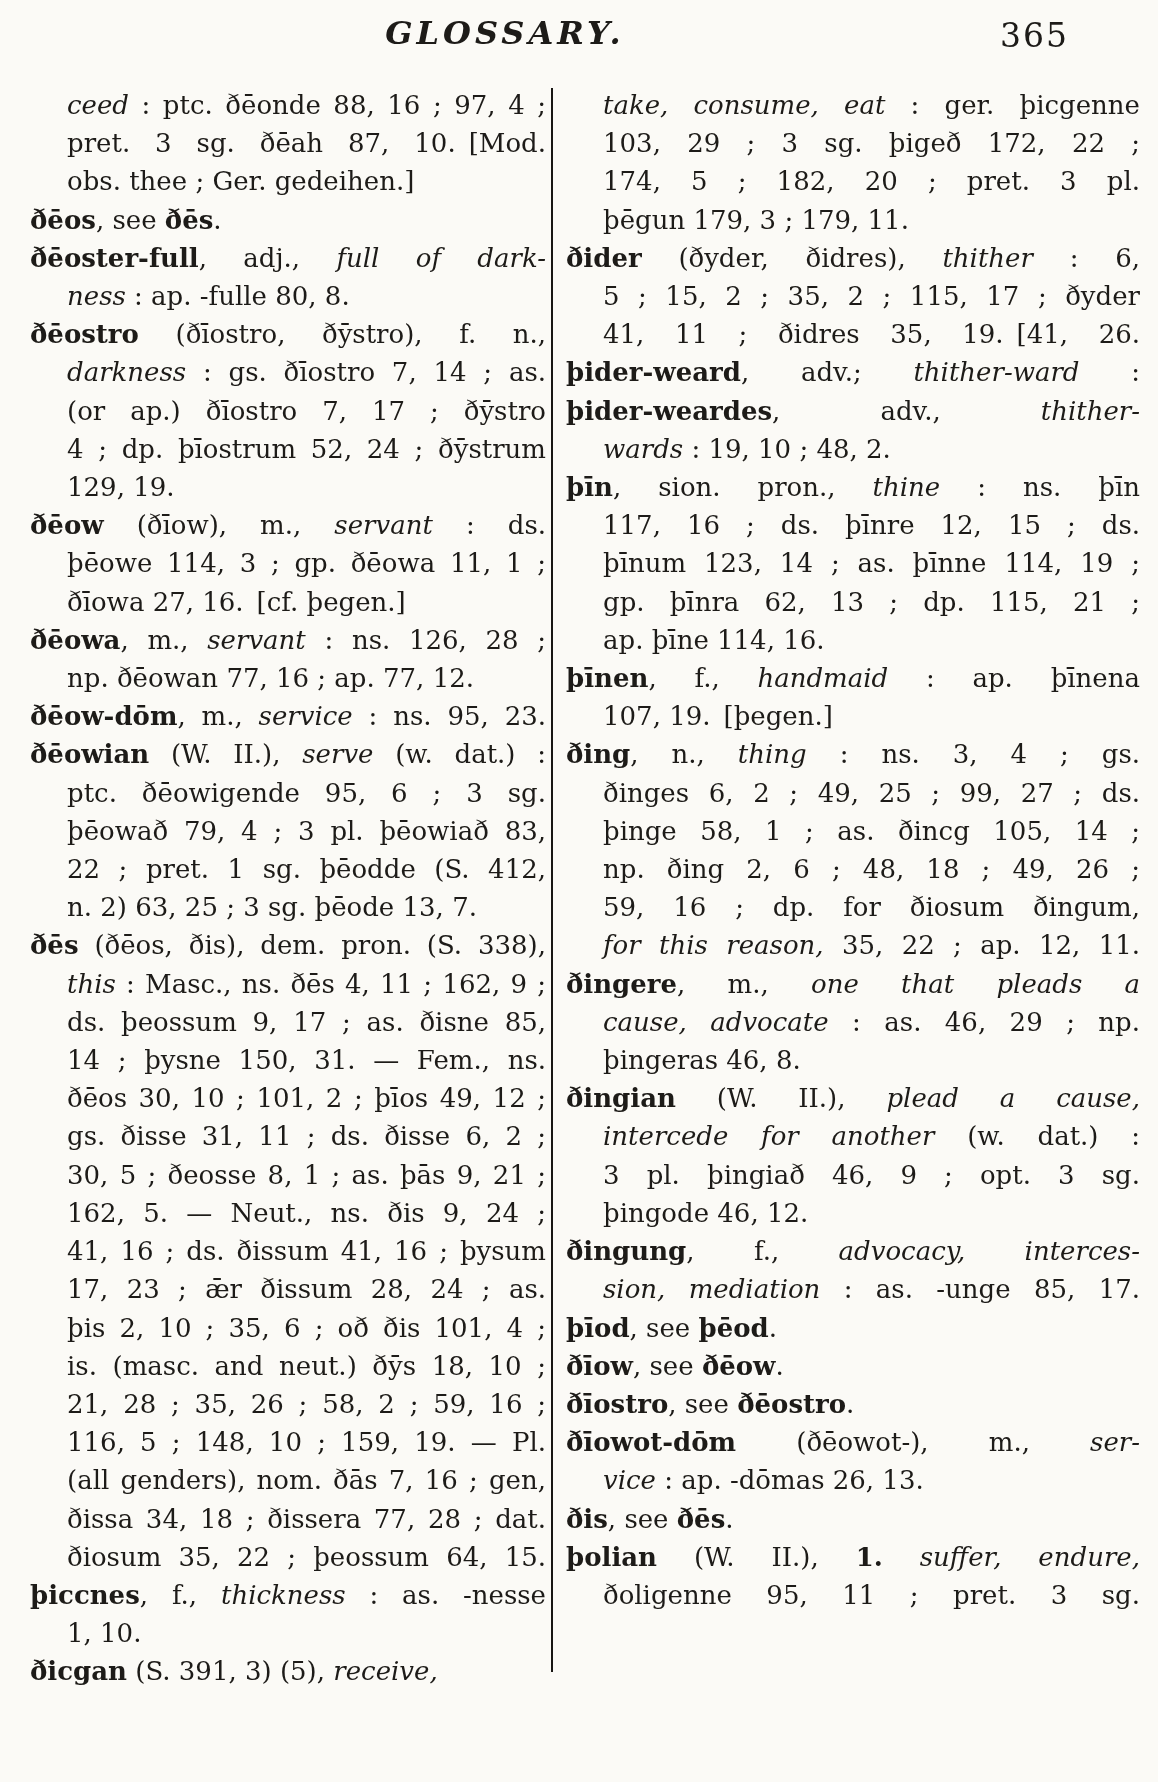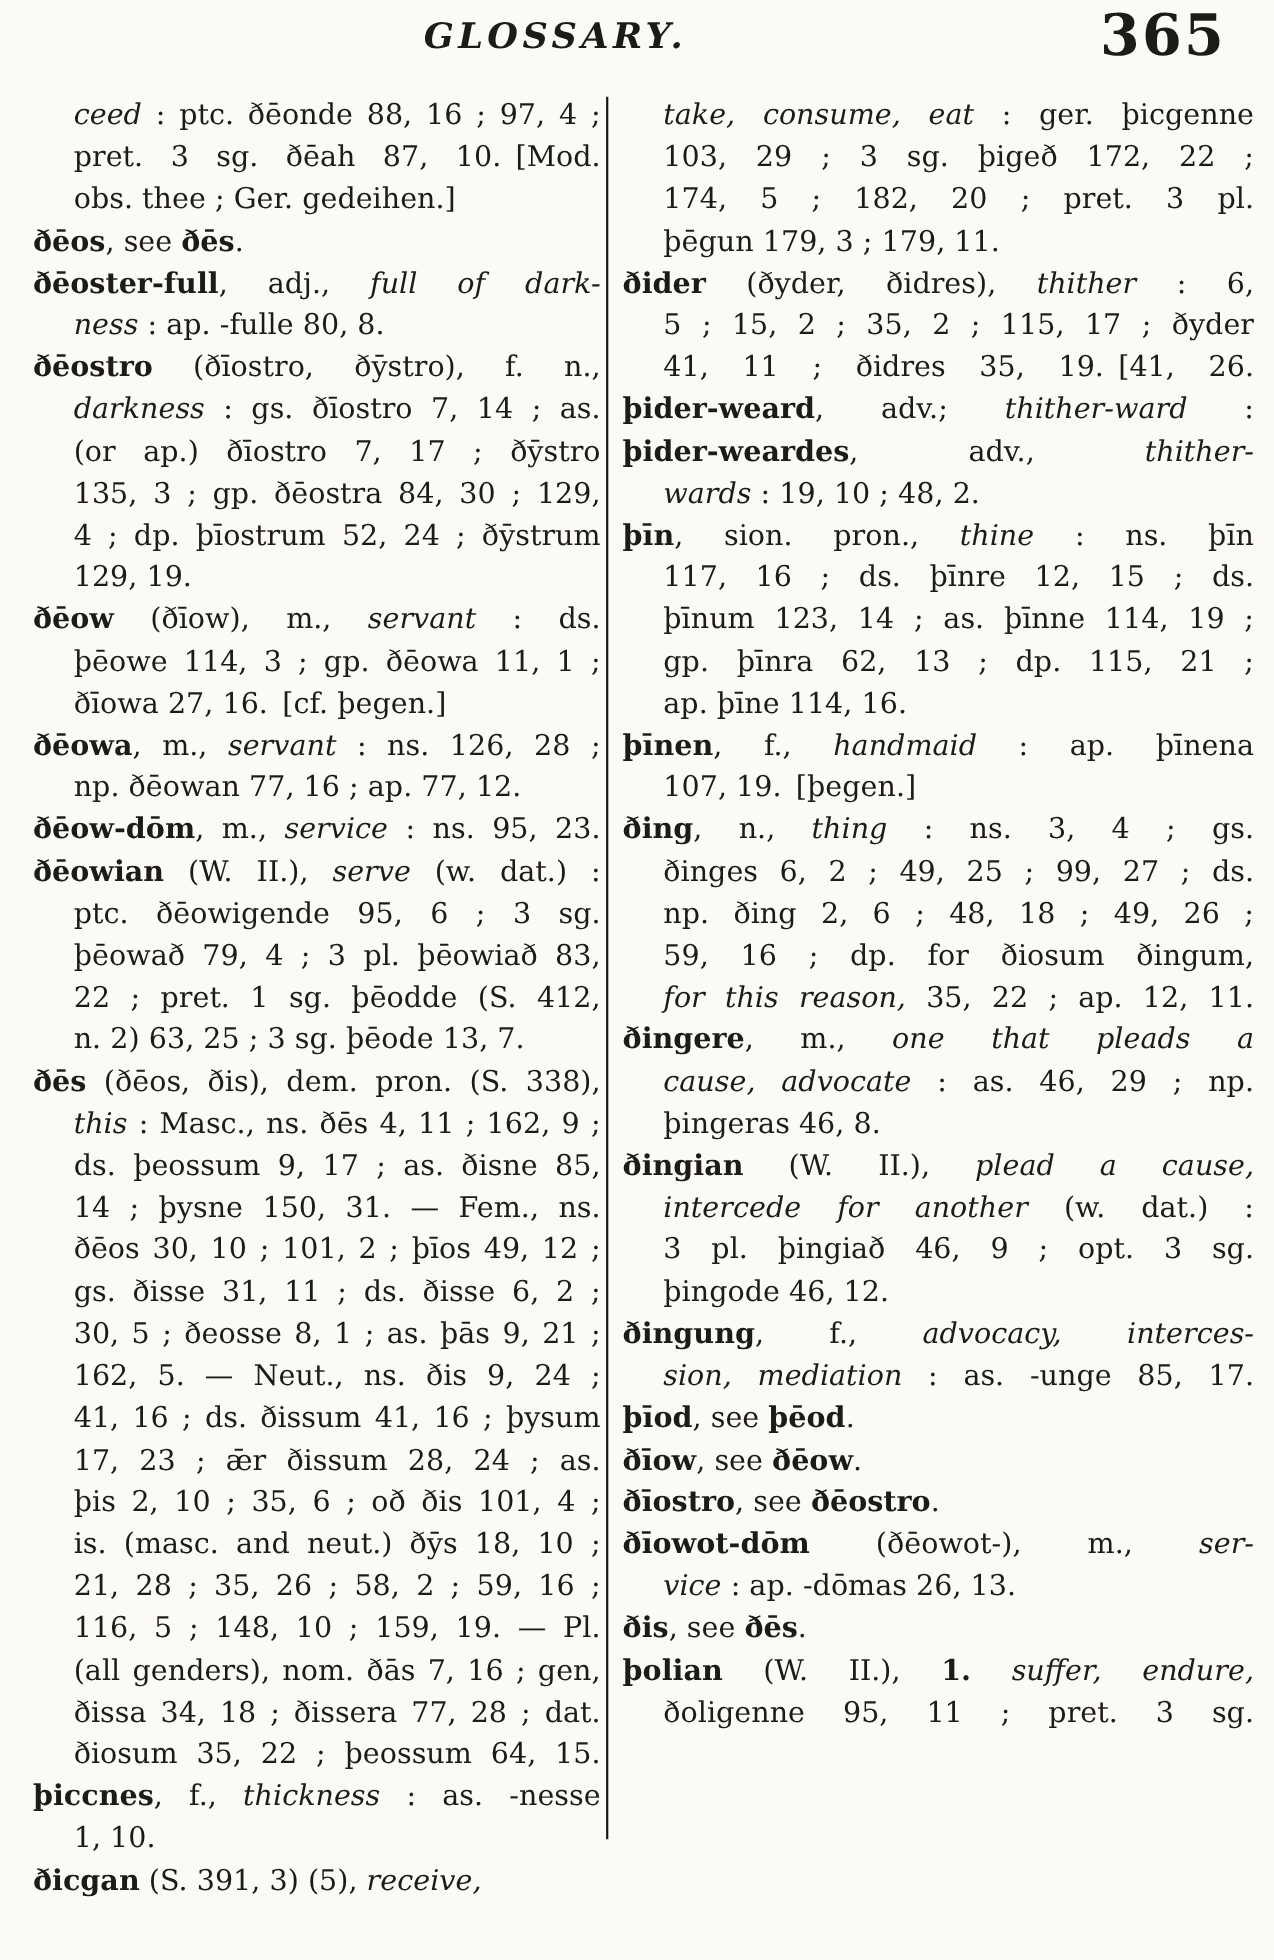--- a/index.html
+++ b/index.html
@@ -12,22 +12,22 @@
   }
   .page { position: relative; width: 1158px; height: 1782px; }
 
   .header-title {
     position: absolute; top: 14px; left: 0; width: 1010px;
     text-align: center;
     font-style: italic; font-weight: bold;
     font-size: 32px; letter-spacing: 4px;
   }
   .page-number {
-    position: absolute; top: 2px; left: 1000px;
-    font-size: 52px; font-weight: bold; letter-spacing: 2px;
+    position: absolute; top: 16px; left: 1000px;
+    font-size: 33px; font-weight: normal; letter-spacing: 2px;
   }
 
   .divider {
     position: absolute; left: 551px; top: 88px;
     width: 2px; height: 1584px; background: #181613;
   }
 
   .col {
     position: absolute; top: 86px;
     font-size: 26px; line-height: 38.2px;
@@ -54,21 +54,20 @@
   <div class="col col-left">
       <div class="line ind full"><span class="s-i">ceed</span><span class="s-n"> : ptc. ðēonde 88, 16 ; 97, 4 ;</span></div>
       <div class="line ind full"><span class="s-n">pret. 3 sg. ðēah 87, 10. [Mod.</span></div>
       <div class="line ind"><span class="s-n">obs. thee ; Ger. gedeihen.]</span></div>
       <div class="line"><span class="s-b">ðēos</span><span class="s-n">, see </span><span class="s-b">ðēs</span><span class="s-n">.</span></div>
       <div class="line full"><span class="s-b">ðēoster-full</span><span class="s-n">, adj., </span><span class="s-i">full of dark-</span></div>
       <div class="line ind"><span class="s-i">ness</span><span class="s-n"> : ap. -fulle 80, 8.</span></div>
       <div class="line full"><span class="s-b">ðēostro</span><span class="s-n"> (ðīostro, ðȳstro), f. n.,</span></div>
       <div class="line ind full"><span class="s-i">darkness</span><span class="s-n"> : gs. ðīostro 7, 14 ; as.</span></div>
       <div class="line ind full"><span class="s-n">(or ap.) ðīostro 7, 17 ; ðȳstro</span></div>
-      <div class="line ind full"><span class="s-n">135, 3 ; gp. ðēostra 84, 30 ; 129,</span></div>
       <div class="line ind full"><span class="s-n">4 ; dp. þīostrum 52, 24 ; ðȳstrum</span></div>
       <div class="line ind"><span class="s-n">129, 19.</span></div>
       <div class="line full"><span class="s-b">ðēow</span><span class="s-n"> (ðīow), m., </span><span class="s-i">servant</span><span class="s-n"> : ds.</span></div>
       <div class="line ind full"><span class="s-n">þēowe 114, 3 ; gp. ðēowa 11, 1 ;</span></div>
       <div class="line ind"><span class="s-n">ðīowa 27, 16. [cf. þegen.]</span></div>
       <div class="line full"><span class="s-b">ðēowa</span><span class="s-n">, m., </span><span class="s-i">servant</span><span class="s-n"> : ns. 126, 28 ;</span></div>
       <div class="line ind"><span class="s-n">np. ðēowan 77, 16 ; ap. 77, 12.</span></div>
       <div class="line full"><span class="s-b">ðēow-dōm</span><span class="s-n">, m., </span><span class="s-i">service</span><span class="s-n"> : ns. 95, 23.</span></div>
       <div class="line full"><span class="s-b">ðēowian</span><span class="s-n"> (W. II.), </span><span class="s-i">serve</span><span class="s-n"> (w. dat.) :</span></div>
       <div class="line ind full"><span class="s-n">ptc. ðēowigende 95, 6 ; 3 sg.</span></div>
@@ -109,20 +108,21 @@
       <div class="line ind"><span class="s-i">wards</span><span class="s-n"> : 19, 10 ; 48, 2.</span></div>
       <div class="line full"><span class="s-b">þīn</span><span class="s-n">, sion. pron., </span><span class="s-i">thine</span><span class="s-n"> : ns. þīn</span></div>
       <div class="line ind full"><span class="s-n">117, 16 ; ds. þīnre 12, 15 ; ds.</span></div>
       <div class="line ind full"><span class="s-n">þīnum 123, 14 ; as. þīnne 114, 19 ;</span></div>
       <div class="line ind full"><span class="s-n">gp. þīnra 62, 13 ; dp. 115, 21 ;</span></div>
       <div class="line ind"><span class="s-n">ap. þīne 114, 16.</span></div>
       <div class="line full"><span class="s-b">þīnen</span><span class="s-n">, f., </span><span class="s-i">handmaid</span><span class="s-n"> : ap. þīnena</span></div>
       <div class="line ind"><span class="s-n">107, 19. [þegen.]</span></div>
       <div class="line full"><span class="s-b">ðing</span><span class="s-n">, n., </span><span class="s-i">thing</span><span class="s-n"> : ns. 3, 4 ; gs.</span></div>
       <div class="line ind full"><span class="s-n">ðinges 6, 2 ; 49, 25 ; 99, 27 ; ds.</span></div>
+      <div class="line ind full"><span class="s-n">þinge 58, 1 ; as. ðincg 105, 14 ;</span></div>
       <div class="line ind full"><span class="s-n">np. ðing 2, 6 ; 48, 18 ; 49, 26 ;</span></div>
       <div class="line ind full"><span class="s-n">59, 16 ; dp. for ðiosum ðingum,</span></div>
       <div class="line ind full"><span class="s-i">for this reason,</span><span class="s-n"> 35, 22 ; ap. 12, 11.</span></div>
       <div class="line full"><span class="s-b">ðingere</span><span class="s-n">, m., </span><span class="s-i">one that pleads a</span></div>
       <div class="line ind full"><span class="s-i">cause, advocate</span><span class="s-n"> : as. 46, 29 ; np.</span></div>
       <div class="line ind"><span class="s-n">þingeras 46, 8.</span></div>
       <div class="line full"><span class="s-b">ðingian</span><span class="s-n"> (W. II.), </span><span class="s-i">plead a cause,</span></div>
       <div class="line ind full"><span class="s-i">intercede for another</span><span class="s-n"> (w. dat.) :</span></div>
       <div class="line ind full"><span class="s-n">3 pl. þingiað 46, 9 ; opt. 3 sg.</span></div>
       <div class="line ind"><span class="s-n">þingode 46, 12.</span></div>

